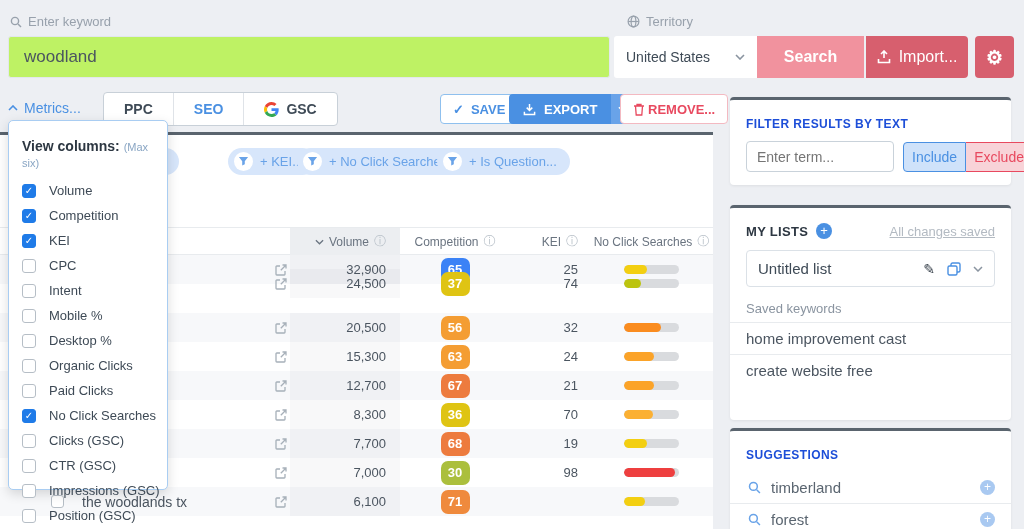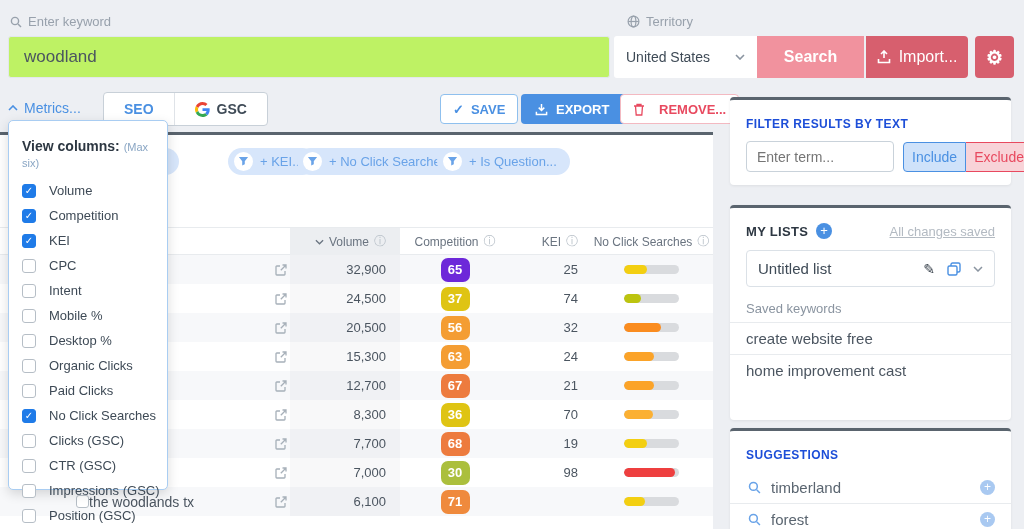--- a/index.html
+++ b/index.html
@@ -31,28 +31,28 @@
                   display:flex; gap:6px; align-items:center; cursor:pointer; }
   .tab-group { position:absolute; left:103px; top:92px; height:34px; display:flex; background:#fff;
                border:1px solid #c8d0d8; border-radius:4px; overflow:hidden; }
   .tab { padding:0 20px; display:flex; align-items:center; gap:7px; font-size:14px; font-weight:bold;
          color:#3e4a56; cursor:pointer; border-left:1px solid #dfe3e8; }
   .tab:first-child { border-left:none; }
   .tab.active { color:#4a90e2; }
   .save-btn { position:absolute; left:440px; top:94px; height:30px; padding:0 12px; background:#fff;
               border:1px solid #8fc0ee; border-radius:4px; color:#4a90e2; font-size:13px; font-weight:bold;
               display:flex; align-items:center; gap:7px; cursor:pointer; }
-  .export-btn { position:absolute; left:521px; top:94px; height:30px; display:flex; border-radius:4px;
+  .export-btn { position:absolute; left:509px; top:94px; height:30px; display:flex; border-radius:4px;
                 overflow:hidden; cursor:pointer; }
   .export-main { background:#4a90e2; color:#fff; font-size:13px; font-weight:bold; display:flex;
                  align-items:center; gap:8px; padding:0 14px; }
   .export-caret { background:#69a3e9; width:22px; display:flex; align-items:center; justify-content:center; }
   .remove-btn { position:absolute; left:620px; top:94px; height:30px; padding:0 12px; background:#fff;
                 border:1px solid #f3b9c1; border-radius:4px; color:#e8495f; font-size:13px; font-weight:bold;
-                display:flex; align-items:center; gap:14px; cursor:pointer; }
+                display:flex; align-items:center; gap:3px; cursor:pointer; }
 
   
   .table-card { position:absolute; left:0; top:132px; width:713px; height:397px; background:#fff;
                 border-top:3px solid #5a646e; }
   .chip { position:absolute; top:13px; height:27px; display:inline-flex; align-items:center; gap:7px;
           background:#d7e6fb; color:#69a3e8; font-size:13px; border-radius:14px; padding:0 13px 0 6px;
           cursor:pointer; white-space:nowrap; }
   .chip .chip-ic { width:19px; height:19px; border-radius:50%; background:#fff; display:flex;
                    align-items:center; justify-content:center; }
   .chip:nth-of-type(1) { left:100px; padding-left:13px; }
@@ -66,21 +66,21 @@
   .th-volume { left:290px; width:110px; background:#eceef1; justify-content:flex-end; padding-right:14px; }
   .th-comp   { left:400px; width:110px; justify-content:center; }
   .th-kei    { left:510px; width:80px;  justify-content:flex-end; padding-right:12px; }
   .th-noclick{ left:590px; width:123px; justify-content:center; }
   .info-ic { color:#b9c1c9; font-size:12px; }
 
   .tbody { position:absolute; left:0; top:120px; width:713px; }
   .trow { position:absolute; left:0; width:713px; height:29px; }
   .trow.odd { background:#f7f8fa; }
   .cell { position:absolute; top:0; height:29px; display:flex; align-items:center; font-size:13px; color:#4b5560; }
-  .cell-kw  { left:0; width:290px; padding-left:76px; gap:0; font-size:14px; }
+  .cell-kw  { left:0; width:290px; padding-left:51px; gap:18px; font-size:14px; }
   .cell-ext { left:274px; width:16px; color:#a7b0b9; }
   .cell-vol { left:290px; width:110px; justify-content:flex-end; padding-right:14px;
               background:rgba(90,100,110,0.045); color:#4b5560; }
   .cell-comp{ left:400px; width:110px; justify-content:center; }
   .cell-kei { left:510px; width:80px; justify-content:flex-end; padding-right:12px; }
   .cell-bar { left:590px; width:123px; justify-content:center; }
   .badge { min-width:29px; height:24px; border-radius:7px; color:#fff; font-weight:bold; font-size:13px;
            display:flex; align-items:center; justify-content:center; padding:0 4px; }
   .track { width:55px; height:9px; border-radius:5px; background:#d9dbde; overflow:hidden; }
   .fill  { height:9px; border-radius:5px; }
@@ -175,20 +175,23 @@
       <span>⚙</span>
     </button>
 
   <div class="metrics-link">
     <svg width="10" height="6" viewBox="0 0 10 6">
         <polyline points="1,5 5,1 9,5" fill="none" stroke="#4a90e2" stroke-width="1.6"></polyline>
       </svg>
     <span>Metrics...</span>
   </div>
   <div class="tab-group">
+    <div class="tab">
+        <span>PPC</span>
+      </div>
     <div class="tab active">
         <span>SEO</span>
       </div>
     <div class="tab">
       <svg width="15" height="15" viewBox="0 0 48 48">
           <path fill="#EA4335" d="M24 9.5c3.54 0 6.71 1.22 9.21 3.6l6.85-6.85C35.9 2.38 30.47 0 24 0 14.62 0 6.51 5.38 2.56 13.22l7.98 6.19C12.43 13.72 17.74 9.5 24 9.5z"></path>
           <path fill="#4285F4" d="M46.98 24.55c0-1.57-.15-3.09-.38-4.55H24v9.02h12.94c-.58 2.96-2.26 5.48-4.78 7.18l7.73 6c4.51-4.18 7.09-10.36 7.09-17.65z"></path>
           <path fill="#FBBC05" d="M10.53 28.59c-.48-1.45-.76-2.99-.76-4.59s.27-3.14.76-4.59l-7.98-6.19C.92 16.46 0 20.12 0 24c0 3.88.92 7.54 2.56 10.78l7.97-6.19z"></path>
           <path fill="#34A853" d="M24 48c6.48 0 11.93-2.13 15.89-5.81l-7.73-6c-2.15 1.45-4.92 2.3-8.16 2.3-6.26 0-11.57-4.22-13.47-9.91l-7.98 6.19C6.51 42.62 14.62 48 24 48z"></path>
         </svg>
@@ -278,30 +281,30 @@
        <span></span>
      </div>
      <span class="cell cell-ext">
             <svg width="14" height="14" viewBox="0 0 14 14">
               <path d="M6 3H2.8A.8.8 0 0 0 2 3.8v7.4c0 .4.4.8.8.8h7.4c.4 0 .8-.4.8-.8V8" fill="none" stroke="#a7b0b9" stroke-width="1.3"></path>
               <path d="M8.5 2H12v3.5M12 2L6.8 7.2" fill="none" stroke="#a7b0b9" stroke-width="1.3"></path>
             </svg>
           </span>
      <div class="cell cell-vol">32,900</div>
      <div class="cell cell-comp">
-       <span class="badge" style="background:#6d28d9">65</span>
+       <span class="badge" style="background:#3b82f6">65</span>
      </div>
      <div class="cell cell-kei">25</div>
      <div class="cell cell-bar">
        <span class="track">
               <span class="fill" style="display:block;width:42%;background:#f3cf11"></span>
             </span>
      </div>
    </div>
-        <div class="trow" style="top:29px">
+        <div class="trow" style="top:14px">
      <div class="cell cell-kw">
 
        <span></span>
      </div>
      <span class="cell cell-ext">
             <svg width="14" height="14" viewBox="0 0 14 14">
               <path d="M6 3H2.8A.8.8 0 0 0 2 3.8v7.4c0 .4.4.8.8.8h7.4c.4 0 .8-.4.8-.8V8" fill="none" stroke="#a7b0b9" stroke-width="1.3"></path>
               <path d="M8.5 2H12v3.5M12 2L6.8 7.2" fill="none" stroke="#a7b0b9" stroke-width="1.3"></path>
             </svg>
           </span>
@@ -562,22 +565,22 @@
             <rect x="4" y="1" width="9" height="9" rx="1.5" fill="none" stroke="#4a90e2" stroke-width="1.4"></rect>
             <rect x="1" y="4" width="9" height="9" rx="1.5" fill="#fff" stroke="#4a90e2" stroke-width="1.4"></rect>
           </svg>
         <svg class="chev-gray" width="10" height="6" viewBox="0 0 10 6">
             <polyline points="1,1 5,5 9,1" fill="none" stroke="#8a94a0" stroke-width="1.5"></polyline>
           </svg>
       </span>
     </div>
     <div class="saved-label">Saved keywords</div>
     <div id="list-items">
+        <div class="list-item">home improvement cast</div>
         <div class="list-item">create website free</div>
-        <div class="list-item">home improvement cast</div>
       </div>
   </div>
 
   <div class="panel panel-sugg">
     <div class="p-title">SUGGESTIONS</div>
     <div id="sugg-items">
         <div class="sugg-item">
           <svg width="13" height="13" viewBox="0 0 12 12">
             <circle cx="5" cy="5" r="3.6" fill="none" stroke="#69a3e8" stroke-width="1.4"></circle>
             <line x1="8" y1="8" x2="11" y2="11" stroke="#69a3e8" stroke-width="1.4"></line>

